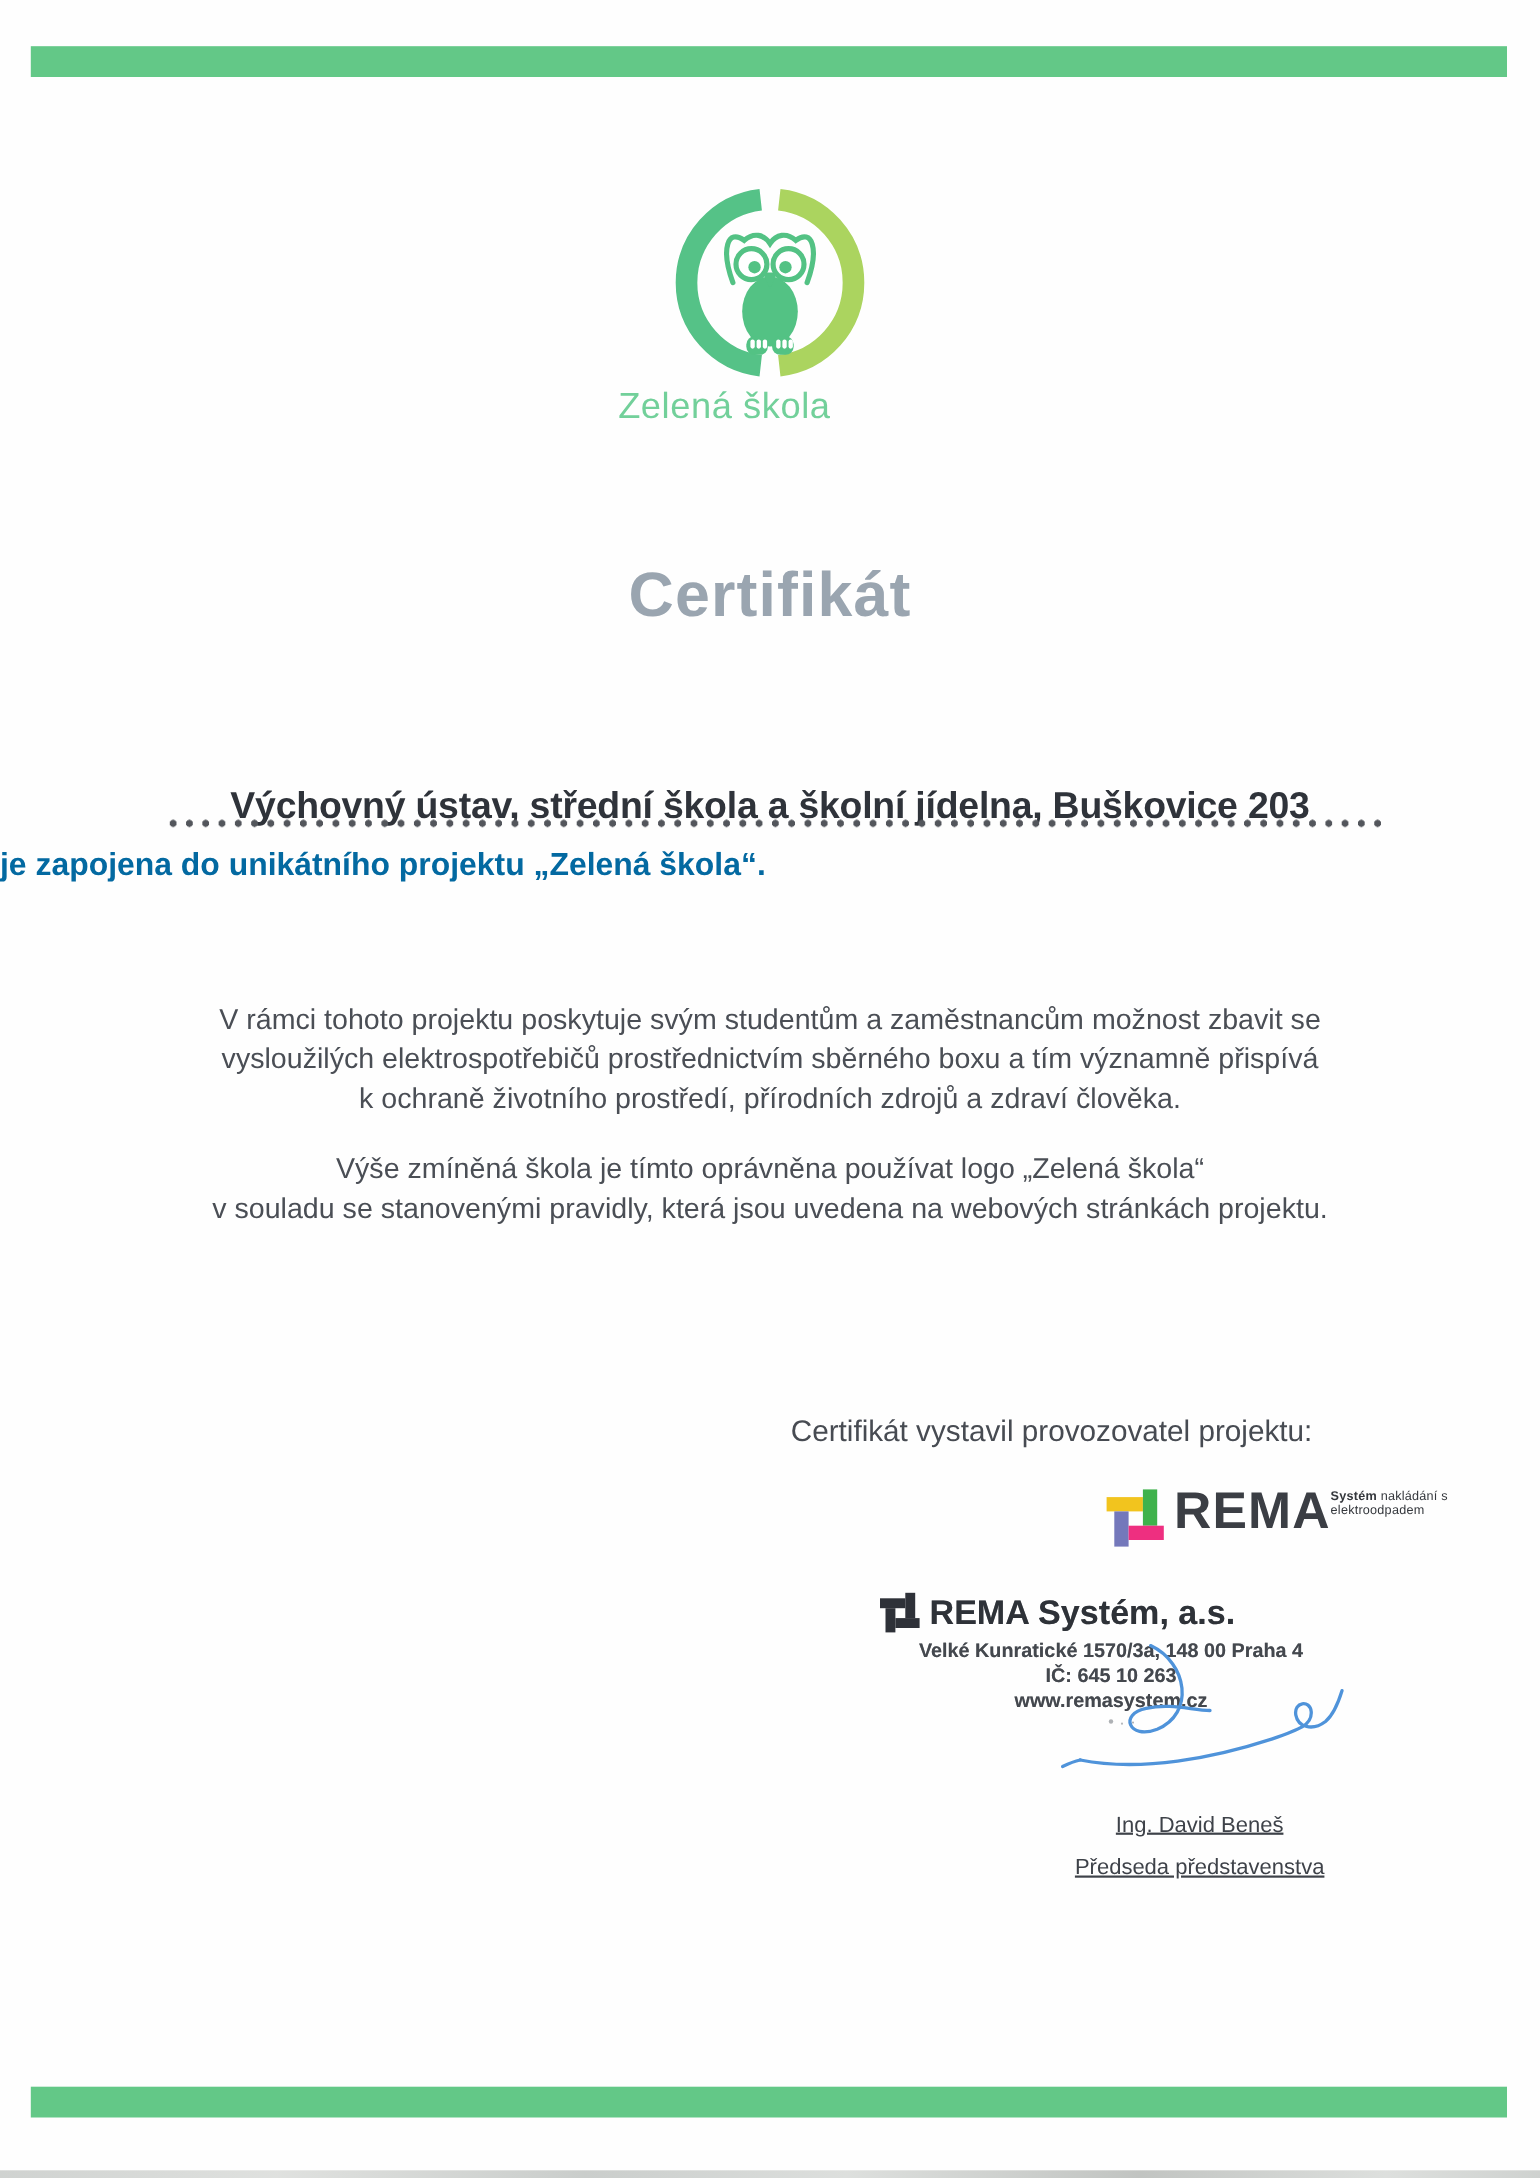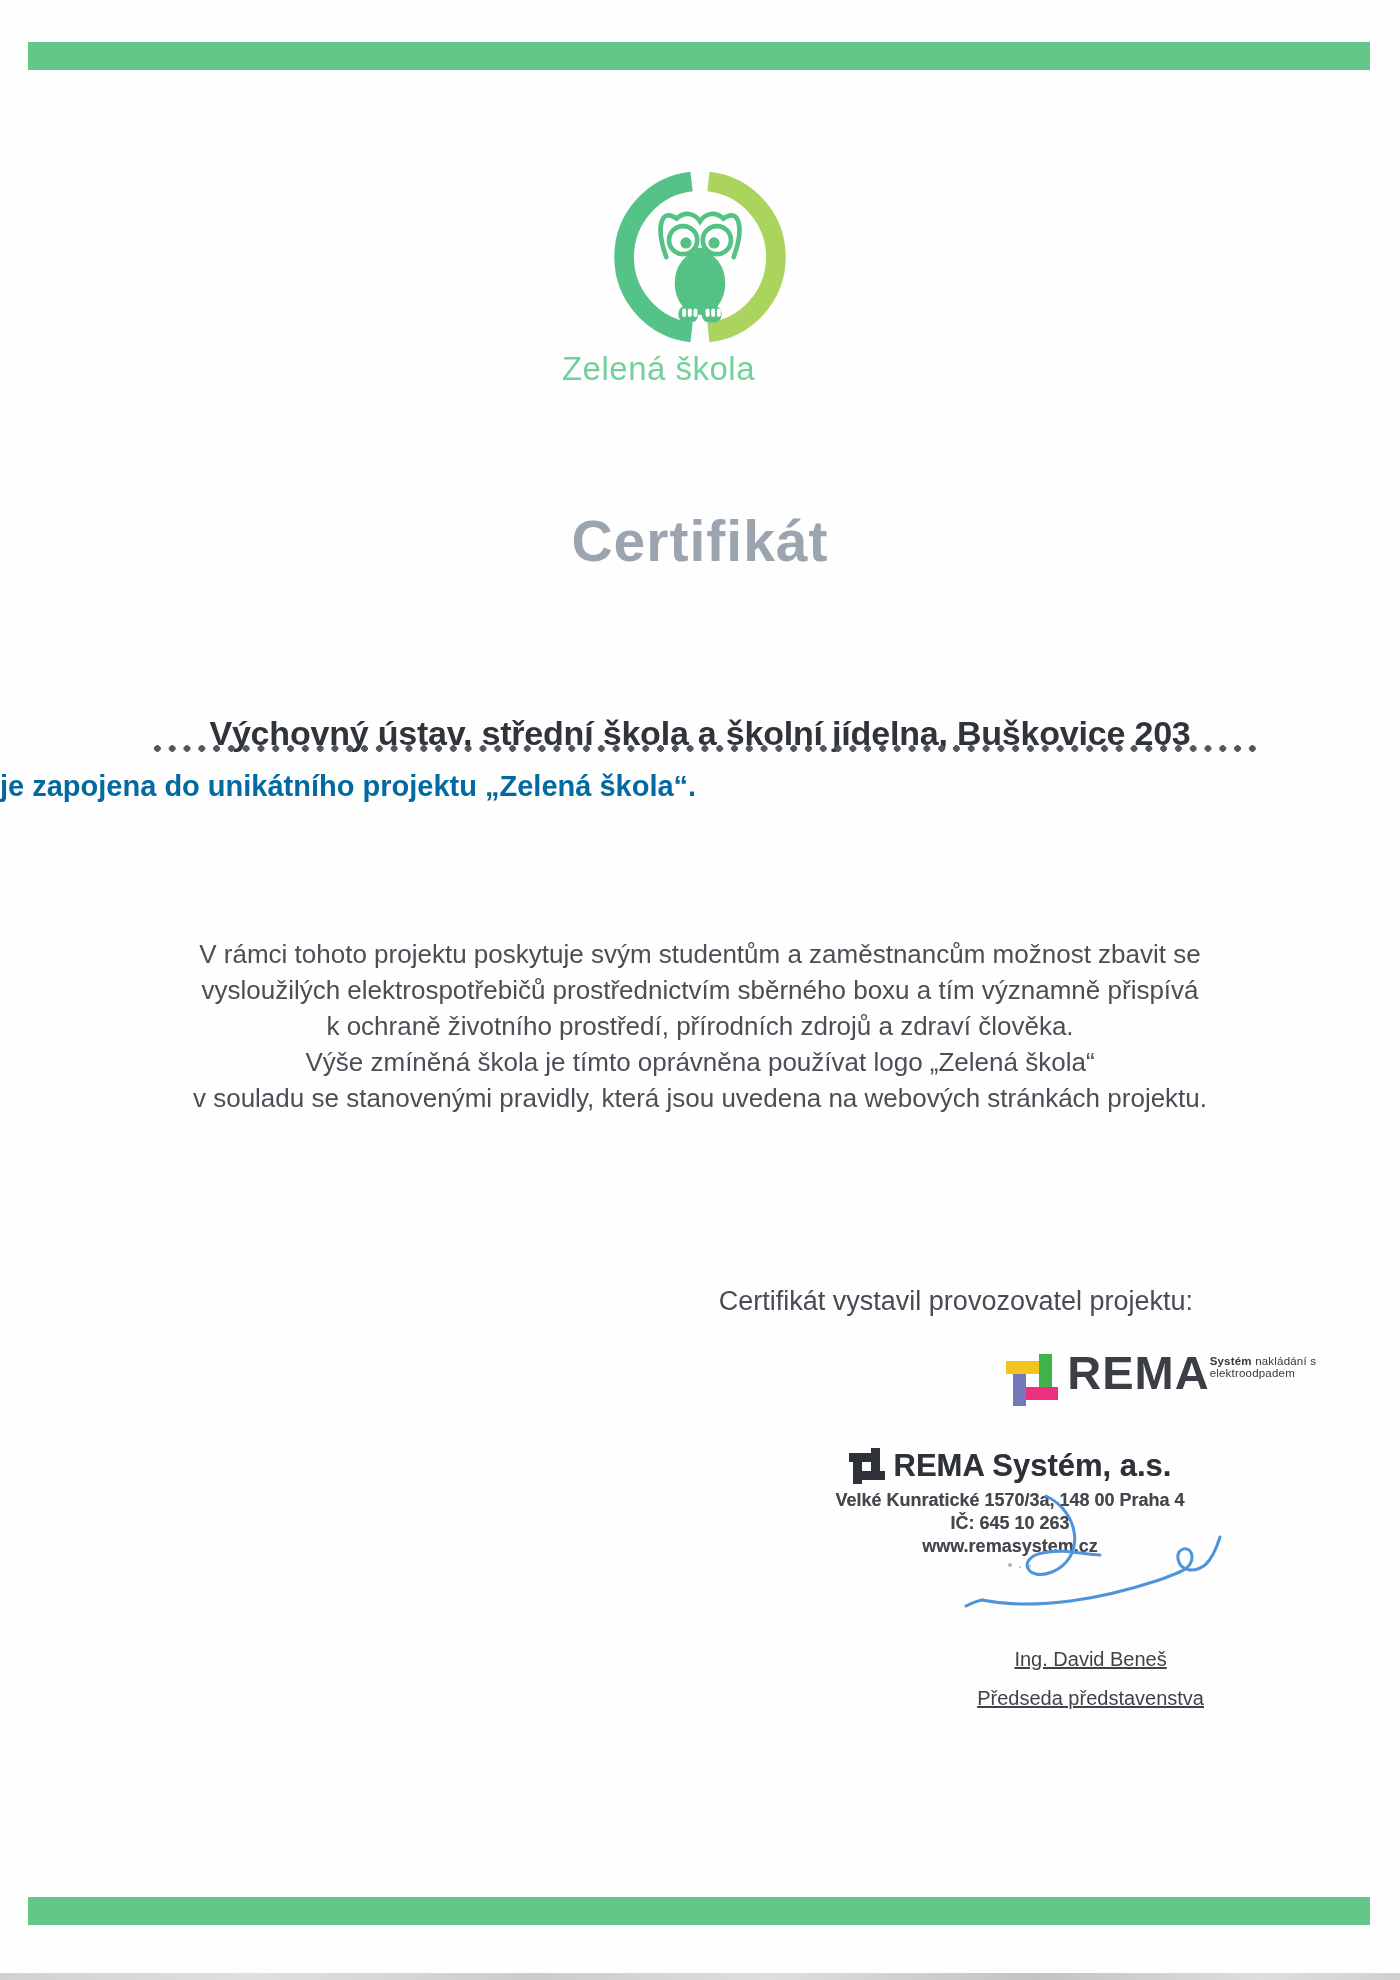--- a/index.html
+++ b/index.html
@@ -21,21 +21,21 @@
   .school{position:absolute;left:0;top:694px;width:1400px;text-align:center;
     font-size:34px;font-weight:700;color:#2f333a;letter-spacing:-.2px;margin-top:20px;}
   .dotted{position:absolute;left:150px;top:744px;width:1112px;height:9px;
     background-image:radial-gradient(circle,#53565c 0 3.1px,transparent 3.4px);
     background-size:14.8px 9px;background-position:0 50%;background-repeat:repeat-x;}
   .subtitle{position:absolute;left:0;top:770px;width:1400px;text-align:left;
     font-size:29px;font-weight:700;color:#0369a1;}
   
   .para{position:absolute;left:0;width:1400px;text-align:center;
     font-size:26px;line-height:36px;color:#4a4e55;}
-  .para.p1{top:908px;margin-top:28px;}
+  .para.p1{top:908px;}
   .para.p2{top:1044px;}
   
   .issued{position:absolute;right:207px;top:1286px;font-size:27px;color:#474b52;}
   .rema-logo{position:absolute;left:1006px;top:1352px;display:flex;gap:10px;align-items:flex-start;}
   .rema-text{display:flex;flex-direction:row;}
   .rema-word{font-size:47px;font-weight:700;color:#3b3e44;line-height:42px;letter-spacing:1px;}
   .rema-tagline{font-size:11.5px;color:#34373c;margin-top:3px;letter-spacing:.2px;}
   .rema-tagline b{font-weight:700;}
   
   .pinwheel{position:relative;width:52px;height:52px;margin-top:2px;}
@@ -46,21 +46,21 @@
   .pw-p{left:19.5px;top:32.5px;width:32.5px;height:13px;background:#ee2f80;}
   .pw36{width:36px;height:36px;margin-top:0;}
   .pw36 .pw-y{left:0;top:4.5px;width:22.5px;height:9px;}
   .pw36 .pw-g{left:22.5px;top:0;width:9px;height:22.5px;}
   .pw36 .pw-b{left:4.5px;top:13.5px;width:9px;height:22.5px;}
   .pw36 .pw-p{left:13.5px;top:22.5px;width:22.5px;height:9px;}
   .pinwheel.dark i{background:#2e3138;}
   
   .stamp{position:absolute;left:800px;top:1448px;width:420px;text-align:center;
     color:#3a3e45;text-shadow:0 0 .6px rgba(58,62,69,.55);}
-  .stamp-line1{display:flex;justify-content:center;align-items:center;gap:9px;
+  .stamp-line1{display:flex;justify-content:flex-start;align-items:center;gap:9px;
     font-size:31px;font-weight:700;color:#2e3238;}
   .stamp-addr{font-size:18px;font-weight:700;margin-top:6px;color:#44484e;}
   .stamp-ic{font-size:18px;font-weight:700;margin-top:2px;color:#44484e;}
   .stamp-web{font-size:18px;font-weight:700;margin-top:2px;color:#44484e;}
   .specks{position:absolute;left:1008px;top:1563px;width:4px;height:4px;border-radius:50%;
     background:#9b9fa3;box-shadow:10px 2px 0 -1px #a6aaae,20px 1px 0 -1px #9b9fa3;opacity:.8;}
   
   .signature{position:absolute;left:946px;top:1484px;}
   .signer{position:absolute;right:196px;top:1640px;text-align:center;
     font-size:20px;color:#3e4249;line-height:39px;text-decoration:underline;}

